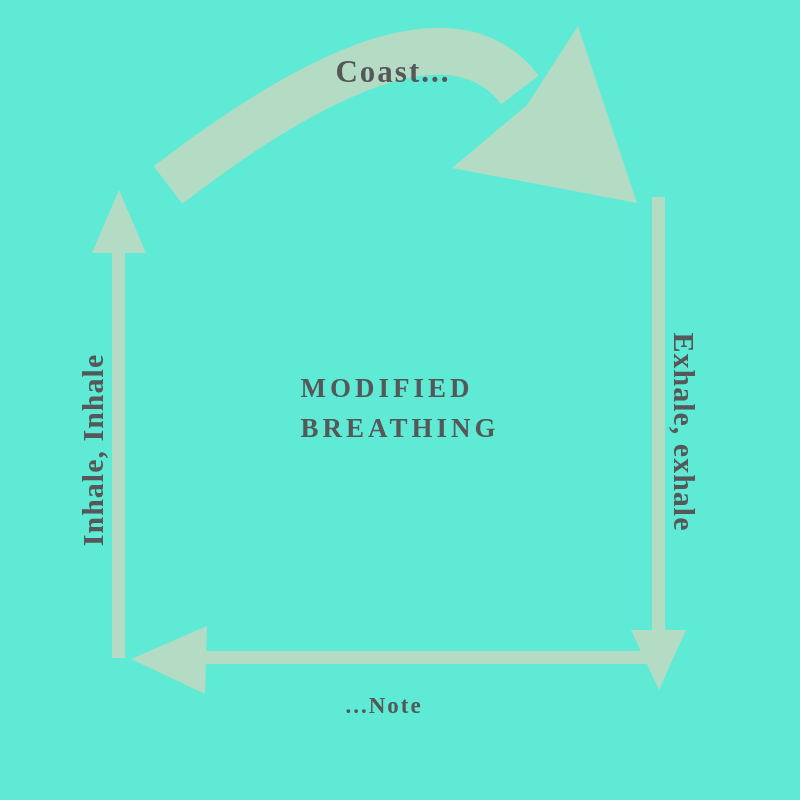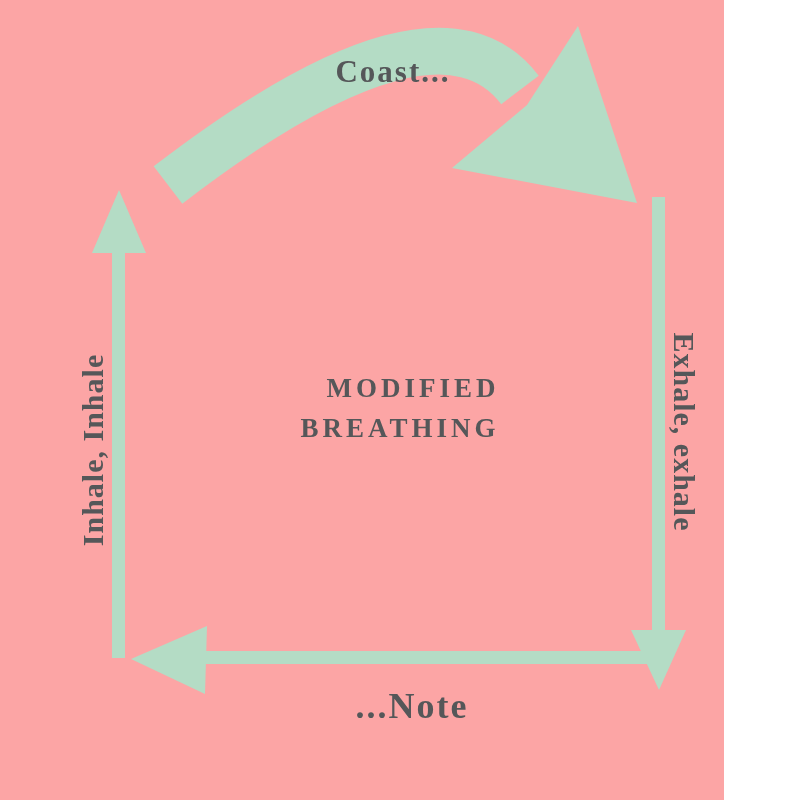--- a/index.html
+++ b/index.html
@@ -2,23 +2,23 @@
 <html><head>
 <meta charset="utf-8">
 <style>
   html, body {
     margin: 0;
     padding: 0;
     background: #ffffff;
   }
   .canvas {
     position: relative;
-    width: 724px;
+    width: 800px;
     height: 800px;
-    background: #fca5a5;
+    background: #5eead4;
     overflow: hidden;
     font-family: "Liberation Serif", "DejaVu Serif", serif;
   }
   .arrows {
     position: absolute;
     left: 0;
     top: 0;
   }
   .label {
     position: absolute;
@@ -27,24 +27,24 @@
     white-space: nowrap;
   }
   .label-top {
     left: 393px;
     top: 72px;
     transform: translate(-50%, -50%);
     font-size: 31px;
     letter-spacing: 2px;
   }
   .label-bottom {
-    left: 412px;
+    left: 384px;
     top: 706px;
     transform: translate(-50%, -50%);
-    font-size: 36px;
+    font-size: 23px;
     letter-spacing: 2px;
     text-align: right;
   }
   .label-right {
     left: 684px;
     top: 432px;
     transform: translate(-50%, -50%) rotate(90deg);
     font-size: 30px;
     letter-spacing: 1px;
   }
@@ -53,21 +53,21 @@
     top: 450px;
     transform: translate(-50%, -50%) rotate(-90deg);
     font-size: 30px;
     letter-spacing: 1px;
   }
   .title {
     position: absolute;
     left: 400px;
     top: 408px;
     transform: translate(-50%, -50%);
-    text-align: right;
+    text-align: left;
     color: #555759;
     font-weight: bold;
     font-size: 27px;
     letter-spacing: 4px;
     line-height: 40px;
   }
 </style>
 </head>
 <body>
 

